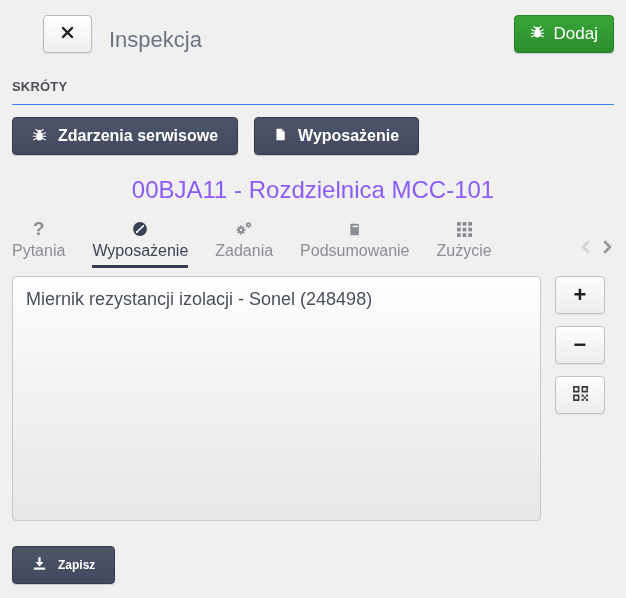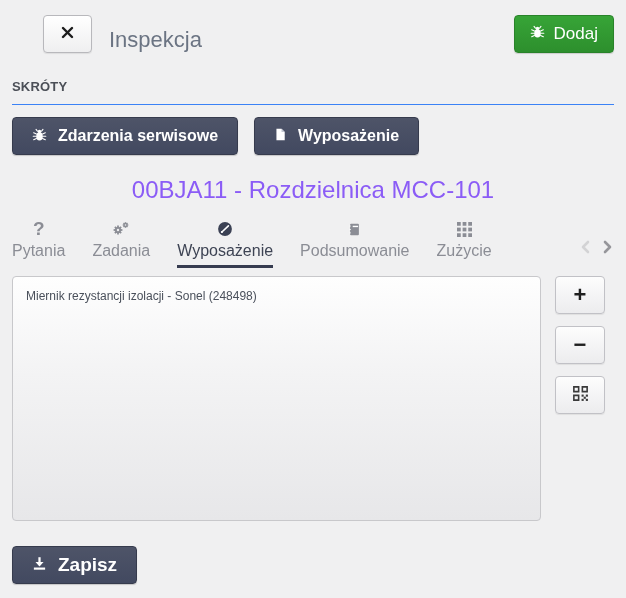--- a/index.html
+++ b/index.html
@@ -62,34 +62,34 @@
   .chev{cursor:pointer;display:flex;}
 
   
   .content{margin-top:8px;display:flex;}
   .listbox{
     width:529px;height:245px;box-sizing:border-box;
     border:1px solid #c8c8cb;border-radius:4px;
     background:linear-gradient(#fefefe 0%, #f3f3f4 40%, #e7e7e9 100%);
     padding:9px 13px;overflow:hidden;
   }
-  .list-item{font-size:12px;color:#4a505b;padding:3px 0;cursor:pointer;}
+  .list-item{font-size:18px;color:#4a505b;padding:3px 0;cursor:pointer;}
   .side-actions{margin-left:14px;display:flex;flex-direction:column;gap:12px;}
   .btn-side{
     width:50px;height:38px;box-sizing:border-box;
     background:linear-gradient(#fdfdfd,#ececee);
     border:1px solid #c1c1c6;border-radius:4px;
     display:flex;align-items:center;justify-content:center;
     font-size:22px;font-weight:bold;color:#1f1f1f;cursor:pointer;
     box-shadow:0 1px 1px rgba(0,0,0,.07);
   }
 
   
   .footer{margin-top:25px;display:flex;justify-content:space-between;}
-  .footer .btn-dark{font-size:19px;}
+  .footer .btn-dark{font-size:12px;}
 </style>
 </head>
 <body>
 
 <div class="page">
 
   <div class="header">
     <div class="btn-close">
       <span>
         <svg viewBox="0 0 16 16" width="15" height="15">
@@ -155,20 +155,30 @@
     </div>
   </div>
 
   <div class="asset-title">00BJA11 - Rozdzielnica MCC-101</div>
 
   <div class="tabbar">
     <div class="tab">
       <span class="ticon qmark">?</span>
       <span>Pytania</span>
     </div>
+    <div class="tab active">
+      <span class="ticon">
+        <svg viewBox="0 0 16 16" width="16" height="16">
+          <circle cx="8" cy="8" r="6.9" fill="#3b4154"></circle>
+          <line x1="4.9" y1="11" x2="11.4" y2="4.9" stroke="#fff" stroke-width="1.6" stroke-linecap="round"></line>
+          <circle cx="4.9" cy="11" r="1.1" fill="#fff"></circle>
+        </svg>
+      </span>
+      <span>Wyposażenie</span>
+    </div>
     <div class="tab">
       <span class="ticon">
         <svg viewBox="0 0 18 16" width="18" height="16">
           <g stroke="#8b8d95" stroke-width="1.8">
             <line x1="6" y1="4.6" x2="6" y2="13.4"></line>
             <line x1="1.6" y1="9" x2="10.4" y2="9"></line>
             <line x1="2.9" y1="5.9" x2="9.1" y2="12.1"></line>
             <line x1="2.9" y1="12.1" x2="9.1" y2="5.9"></line>
           </g>
           <circle cx="6" cy="9" r="3.1" fill="#8b8d95"></circle>
@@ -177,30 +187,20 @@
             <line x1="13.5" y1="1.2" x2="13.5" y2="6.8"></line>
             <line x1="10.7" y1="4" x2="16.3" y2="4"></line>
             <line x1="11.5" y1="2" x2="15.5" y2="6"></line>
             <line x1="11.5" y1="6" x2="15.5" y2="2"></line>
           </g>
           <circle cx="13.5" cy="4" r="2" fill="#8b8d95"></circle>
           <circle cx="13.5" cy="4" r="0.8" fill="#f0f0f1"></circle>
         </svg>
       </span>
       <span>Zadania</span>
-    </div>
-    <div class="tab active">
-      <span class="ticon">
-        <svg viewBox="0 0 16 16" width="16" height="16">
-          <circle cx="8" cy="8" r="6.9" fill="#3b4154"></circle>
-          <line x1="4.9" y1="11" x2="11.4" y2="4.9" stroke="#fff" stroke-width="1.6" stroke-linecap="round"></line>
-          <circle cx="4.9" cy="11" r="1.1" fill="#fff"></circle>
-        </svg>
-      </span>
-      <span>Wyposażenie</span>
     </div>
     <div class="tab">
       <span class="ticon">
         <svg viewBox="0 0 16 16" width="13" height="15">
           <rect x="2.6" y="1" width="10.8" height="14" rx="1.2" fill="#8b8d95"></rect>
           <rect x="5.8" y="3.4" width="6.6" height="1.7" fill="#fff"></rect>
           <rect x="1.8" y="3.2" width="1.6" height="1.1" fill="#fff"></rect>
           <rect x="1.8" y="7.4" width="1.6" height="1.1" fill="#fff"></rect>
           <rect x="1.8" y="11.6" width="1.6" height="1.1" fill="#fff"></rect>
         </svg>

